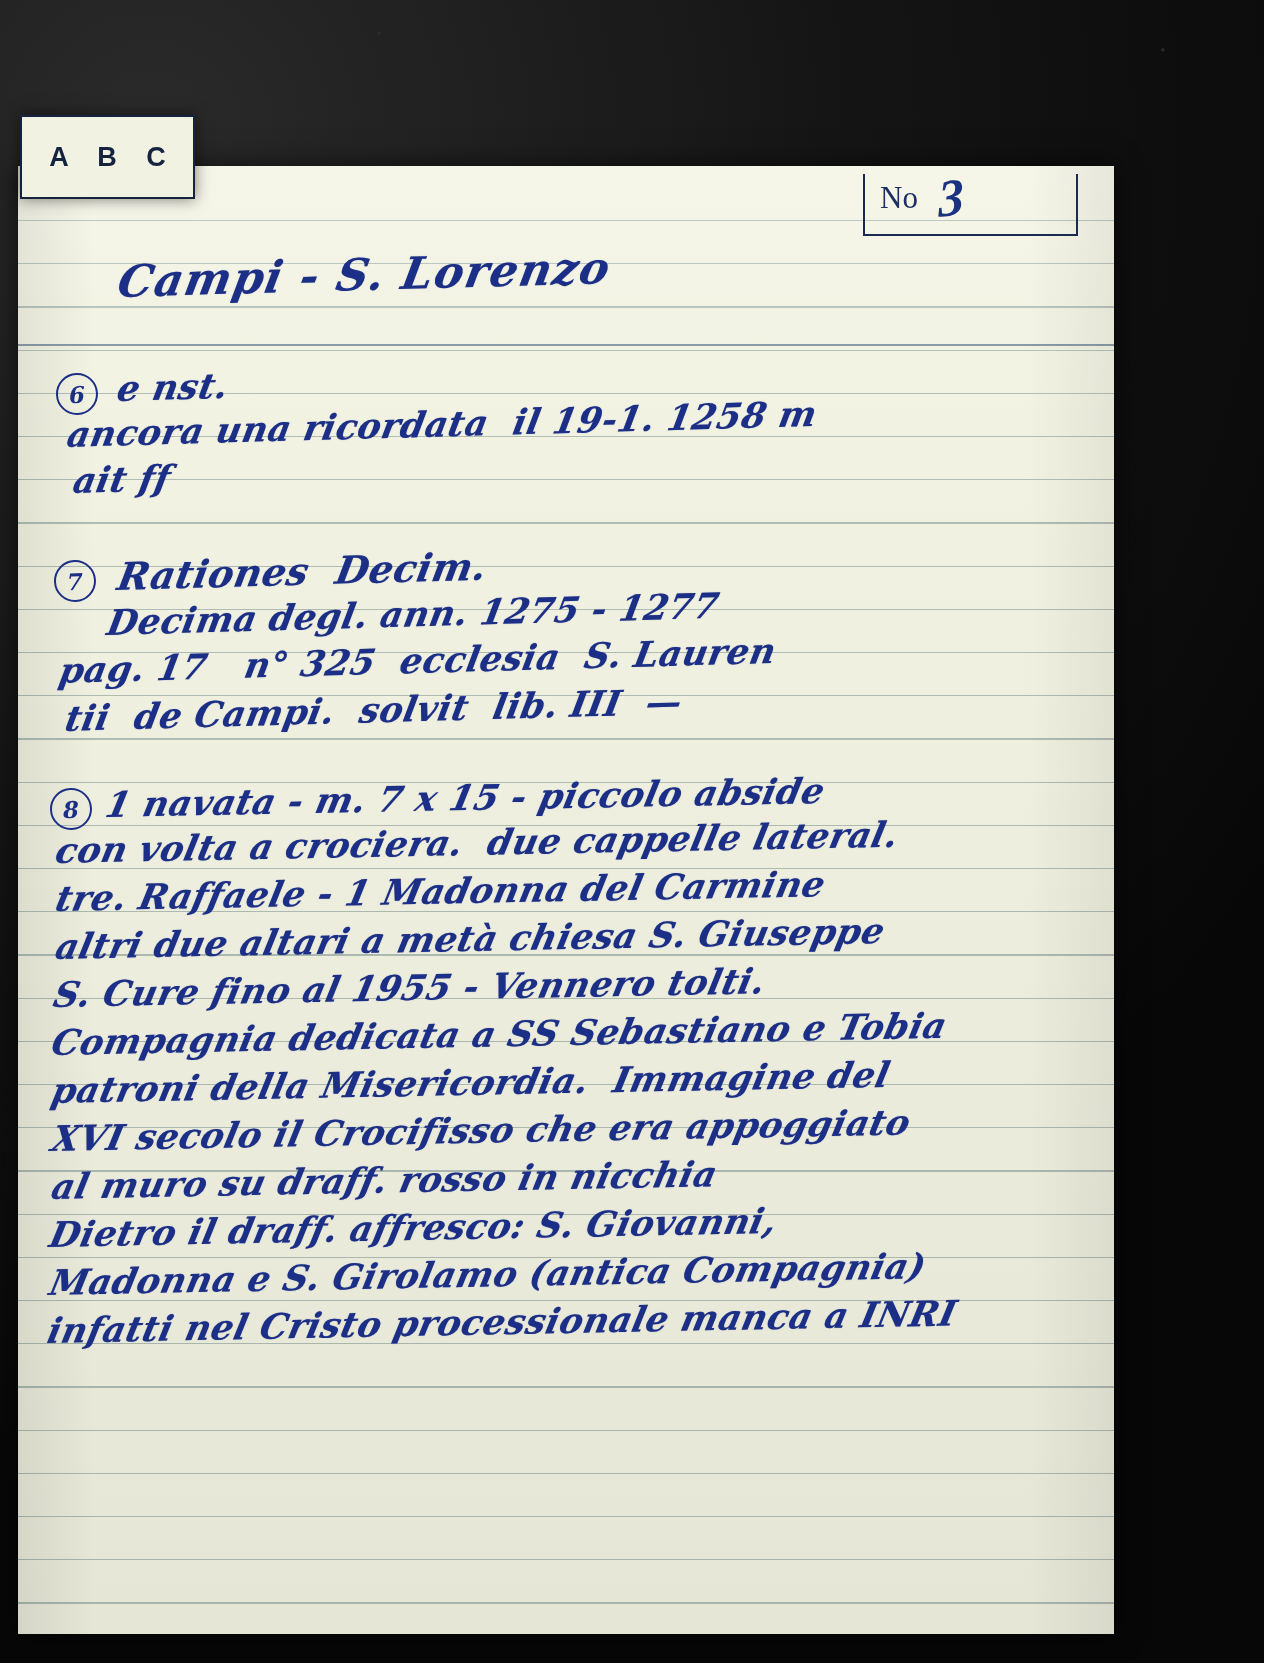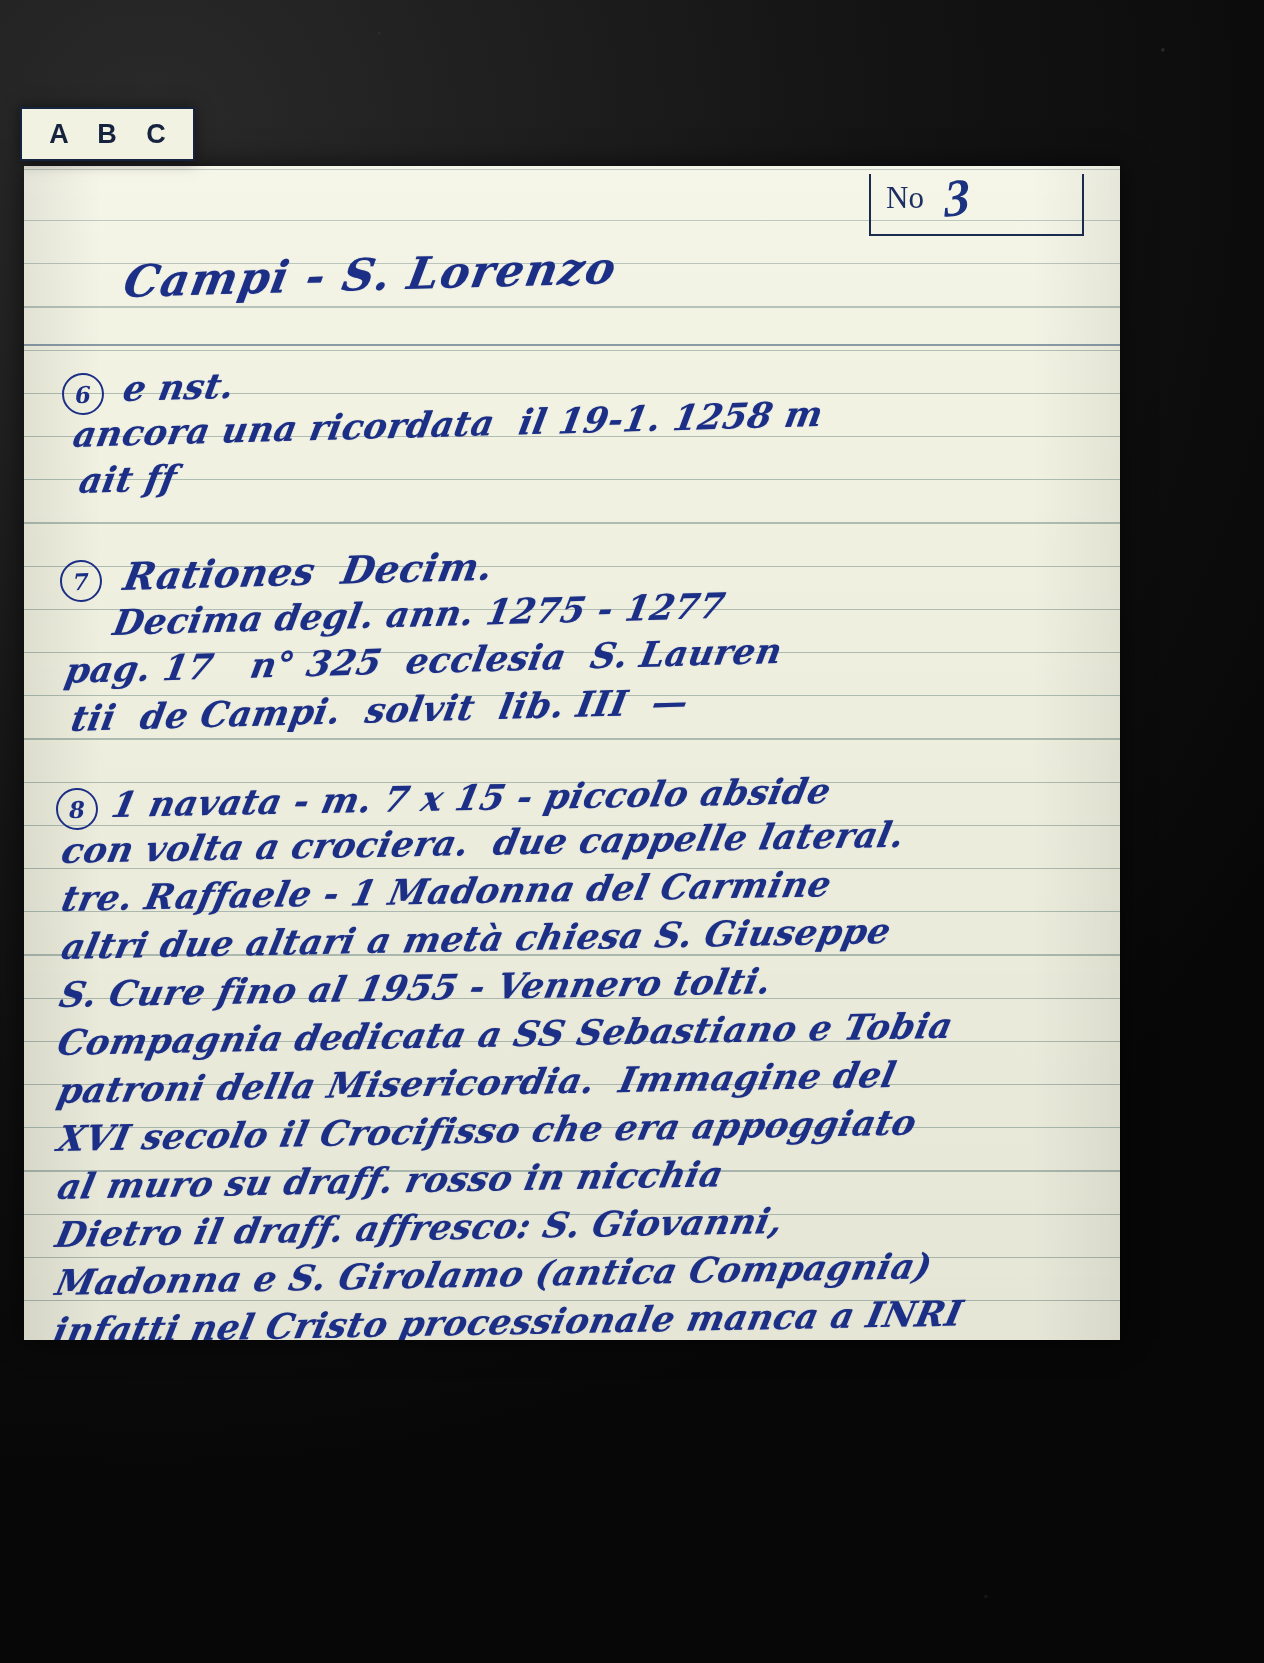--- a/index.html
+++ b/index.html
@@ -30,24 +30,24 @@
     background-image:
       radial-gradient(circle at 92% 3%, rgba(255,255,255,0.10) 0 1.5px, transparent 2px),
       radial-gradient(circle at 5% 55%, rgba(255,255,255,0.07) 0 1.2px, transparent 2px),
       radial-gradient(circle at 78% 96%, rgba(255,255,255,0.06) 0 1.4px, transparent 2px),
       radial-gradient(circle at 30% 2%, rgba(255,255,255,0.05) 0 1px, transparent 1.6px);
   }
 
   
   #card {
     position: absolute;
-    left: 24px;
+    left: 18px;
     top: 166px;
     width: 1096px;
-    height: 1174px;
+    height: 1468px;
     background: #f2f2e2;
     box-shadow: 0 0 26px rgba(0,0,0,0.65);
     overflow: hidden;
   }
   
   #rules {
     position: absolute;
     left: 0; right: 0; top: 0; bottom: 0;
     background-image: repeating-linear-gradient(
       to bottom,
@@ -65,23 +65,23 @@
     background:
       linear-gradient(to right, rgba(0,0,0,0.07) 0%, rgba(0,0,0,0) 7%, rgba(0,0,0,0) 92%, rgba(0,0,0,0.06) 100%),
       linear-gradient(to bottom, rgba(255,255,255,0.22) 0%, rgba(0,0,0,0) 20%, rgba(0,0,0,0.05) 100%);
     pointer-events: none;
   }
 
   
   #abc-tab {
     position: absolute;
     left: 20px;
-    top: 107px;
+    top: 115px;
     width: 175px;
-    height: 54px;
+    height: 84px;
     background: #f2f2e2;
     border: 2px solid #16233f;
     box-sizing: border-box;
     display: flex;
     align-items: center;
     justify-content: center;
     box-shadow: 0 0 14px rgba(0,0,0,0.5);
     z-index: 4;
   }
   #abc-tab .abc-text {

